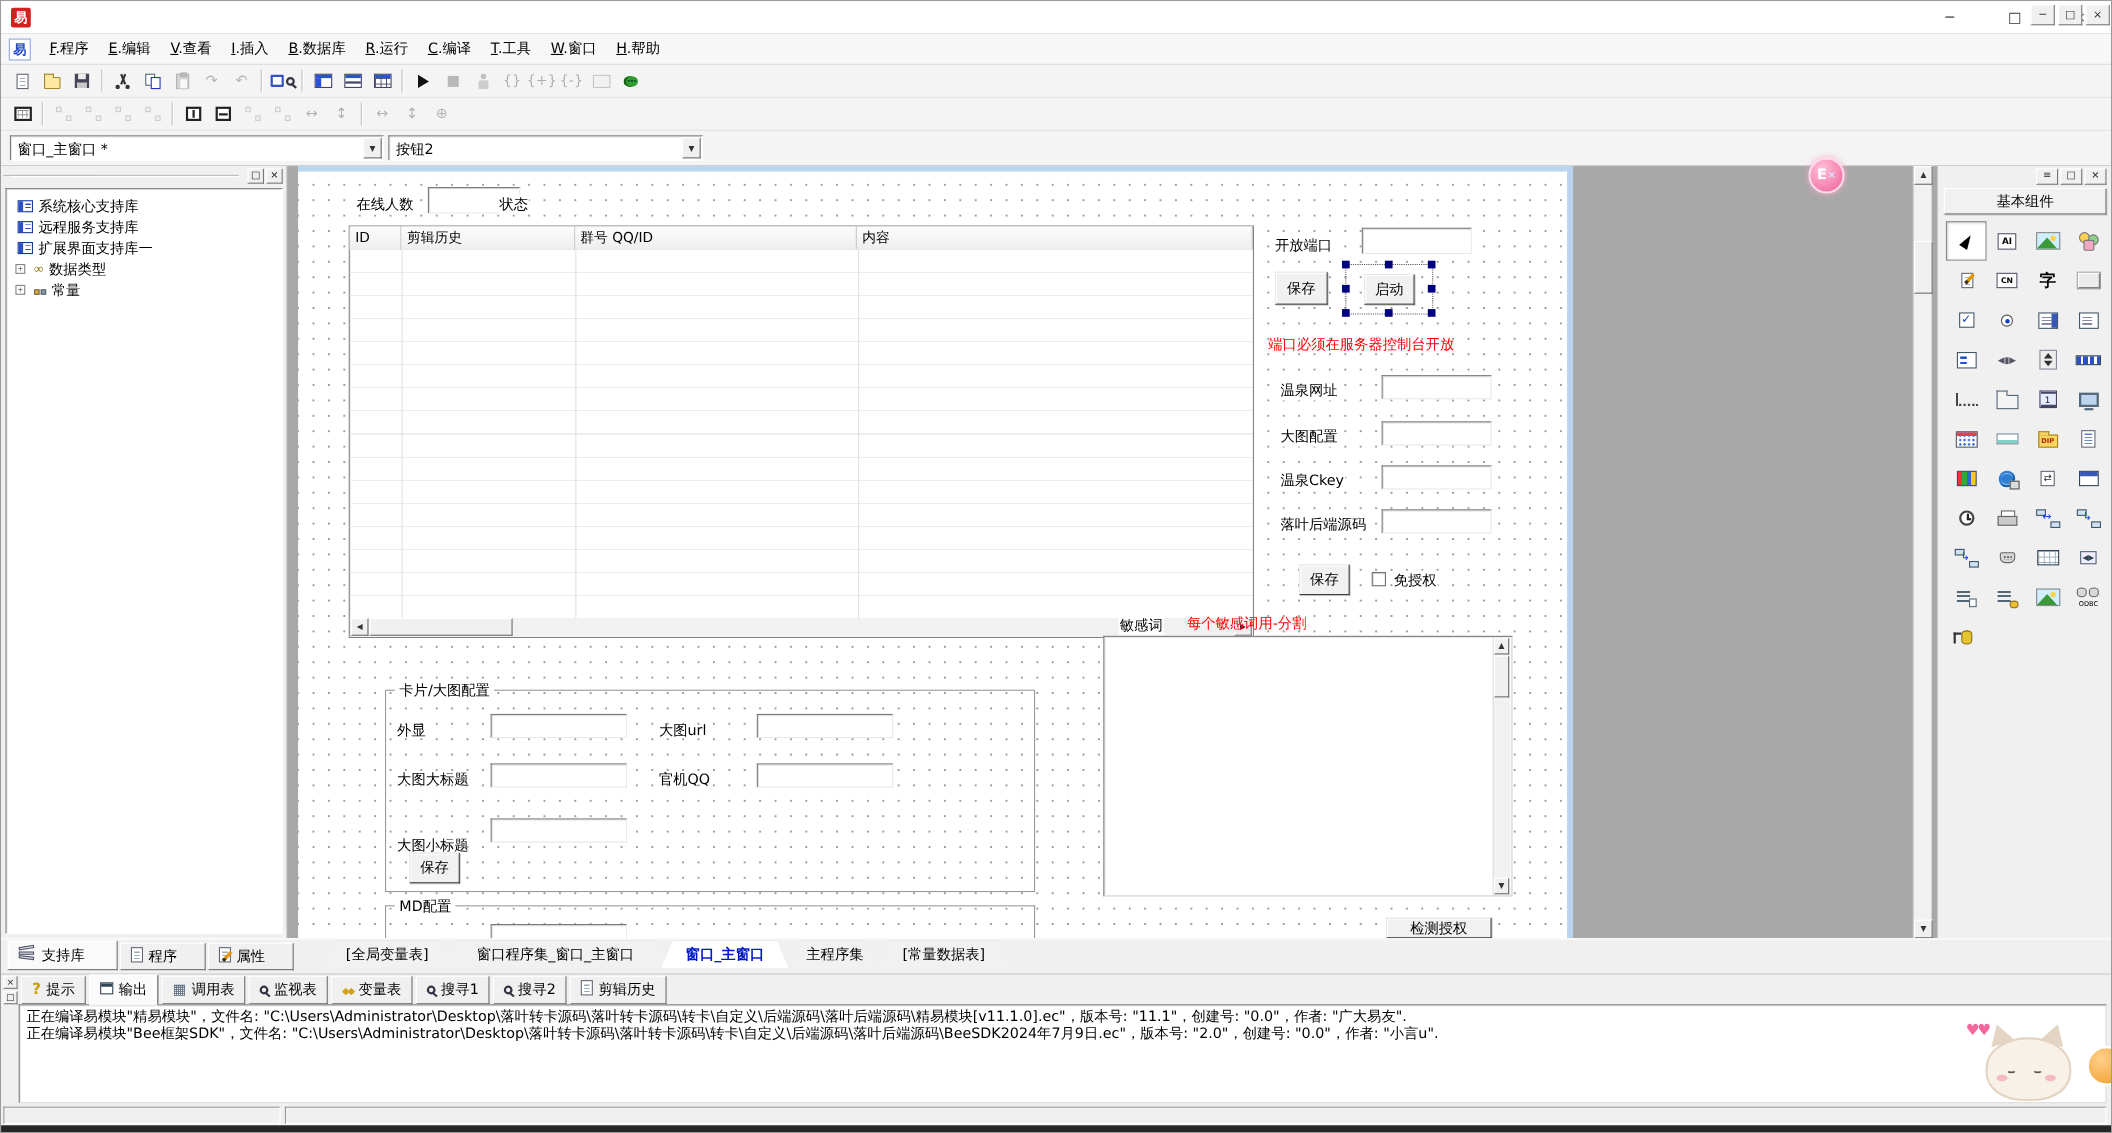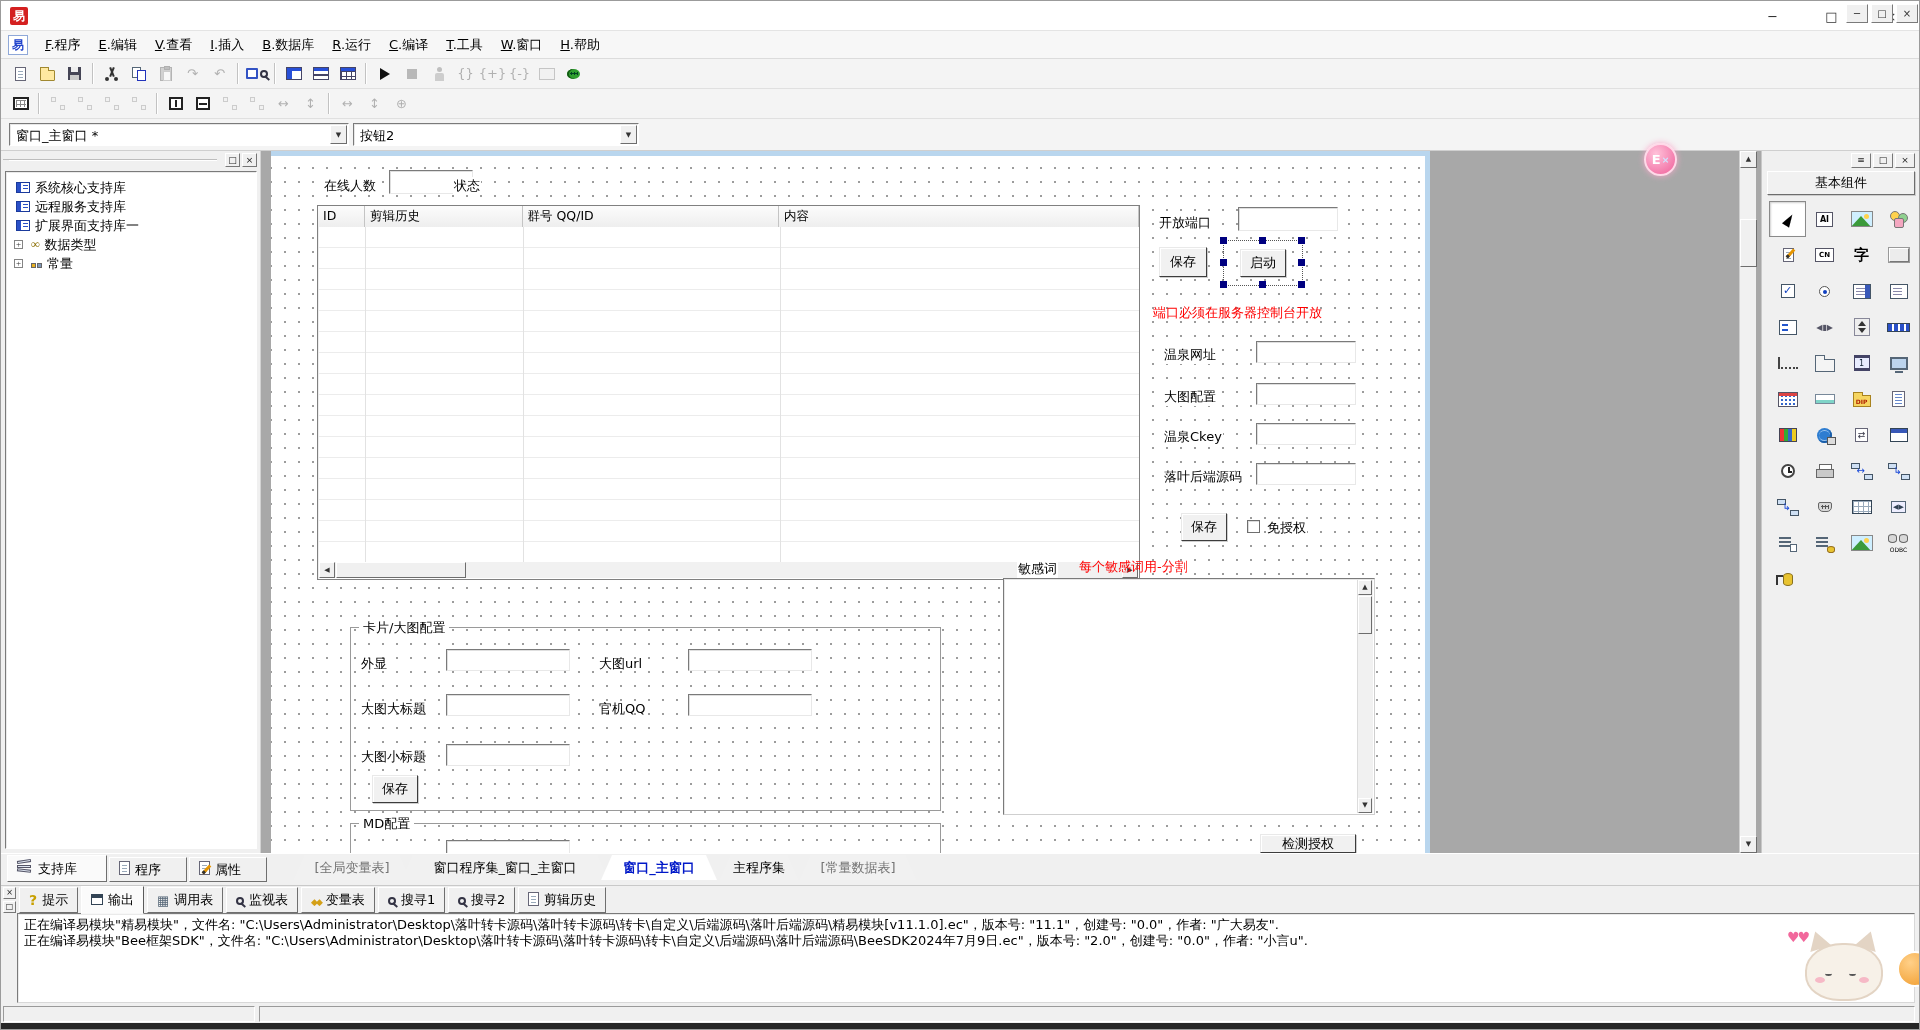--- a/index.html
+++ b/index.html
@@ -75,21 +75,21 @@
   .tbx-header{position:absolute;left:1766px;width:148px;height:24px;background:#f1f1f1;border:1px solid;border-color:#fff #6d6d6d #6d6d6d #fff;box-shadow:1px 1px 0 #00000025;display:flex;align-items:center;justify-content:center;font-size:13px;}
   .tbx-grid{position:absolute;left:1768px;top:200px;width:148px;display:flex;flex-wrap:wrap;}
   .tbx-cell{width:37px;height:36px;display:flex;align-items:center;justify-content:center;position:relative;}
   .tbx-cell.sel{background:#fff;border:1px solid #8a8a8a;box-shadow:inset 1px 1px 2px #00000030;}
 
   
   .bottomstrip{left:0;top:852px;width:1920px;height:32px;background:#f0f0f0;border-top:1px solid #fff;}
   .ltab{position:absolute;top:856px;height:25px;background:#f0f0f0;border:1px solid;border-color:#fff #6f6f6f #6f6f6f #fff;display:flex;align-items:center;padding:0 9px;gap:5px;font-size:13px;}
   .ltab.active{top:854px;height:27px;background:#fafafa;font-weight:normal;}
   .ftab{position:absolute;top:854px;height:25px;background:#f1f1f1;clip-path:polygon(11px 0,calc(100% - 11px) 0,100% 100%,0 100%);display:flex;align-items:center;justify-content:center;font-size:13px;filter:drop-shadow(0 0 0.6px #666);}
-  .ftab.olive{color:#737373;}
+  .ftab.olive{color:#000000;}
   .ftab.active{background:#ffffff;color:#0018c8;font-weight:bold;}
 
   
   .outpanel{left:0;top:884px;width:1920px;height:120px;background:#f0f0f0;border-top:1px solid #c9c9c9;}
   .op-mini{position:absolute;width:13px;height:12px;background:#f0f0f0;border:1px solid;border-color:#fff #777 #777 #fff;font-size:8px;line-height:10px;text-align:center;color:#222;}
   .otab{position:absolute;top:886px;height:26px;background:#f0f0f0;border:1px solid;border-color:#fff #6f6f6f #6f6f6f #fff;display:flex;align-items:center;gap:5px;padding:0 9px;font-size:13px;}
   .otab.active{background:#fbfbfb;border-color:#fff #5a5a5a #f7f7f7 #fff;height:28px;top:885px;}
   .outbox{position:absolute;left:16px;top:912px;width:1898px;height:90px;background:#fff;border:1px solid;border-color:#7a7a7a #d8d8d8 #d8d8d8 #7a7a7a;box-shadow:inset 1px 1px 0 #00000015;padding:3px 6px;overflow:hidden;}
   .outline{font-size:13px;line-height:16px;white-space:nowrap;}
 
@@ -536,21 +536,21 @@
   <div class="groupbox" style="left:349px;top:626px;width:591px;height:184px;">
     <div class="gb-label">卡片/大图配置</div>
     <div class="flabel" style="left:9px;top:27px;background:transparent;font-family:Liberation Mono, monospace;">外显</div>
     <div class="inp" style="left:95px;top:21px;width:124px;height:22px;"></div>
     <div class="flabel" style="left:247px;top:27px;background:transparent;">大图url</div>
     <div class="inp" style="left:337px;top:21px;width:124px;height:22px;"></div>
     <div class="flabel" style="left:9px;top:72px;background:transparent;">大图大标题</div>
     <div class="inp" style="left:95px;top:66px;width:124px;height:22px;"></div>
     <div class="flabel" style="left:247px;top:72px;background:transparent;">官机QQ</div>
     <div class="inp" style="left:337px;top:66px;width:124px;height:22px;"></div>
-    <div class="flabel" style="left:9px;top:120px;background:transparent;">大图小标题</div>
+    <div class="flabel" style="left:9px;top:132px;background:transparent;">大图小标题</div>
     <div class="inp" style="left:95px;top:116px;width:124px;height:22px;"></div>
     <div class="pbtn" style="left:21px;top:147px;width:46px;height:28px;">保存</div>
   </div>
 
   <div class="groupbox" style="left:349px;top:822px;width:591px;height:30px;border-bottom:none;">
     <div class="gb-label">MD配置</div>
     <div class="inp" style="left:95px;top:16px;width:124px;height:14px;border-bottom:none;"></div>
   </div>
   <div class="pbtn" style="left:1259px;top:833px;width:96px;height:19px;">检测授权</div>
 

